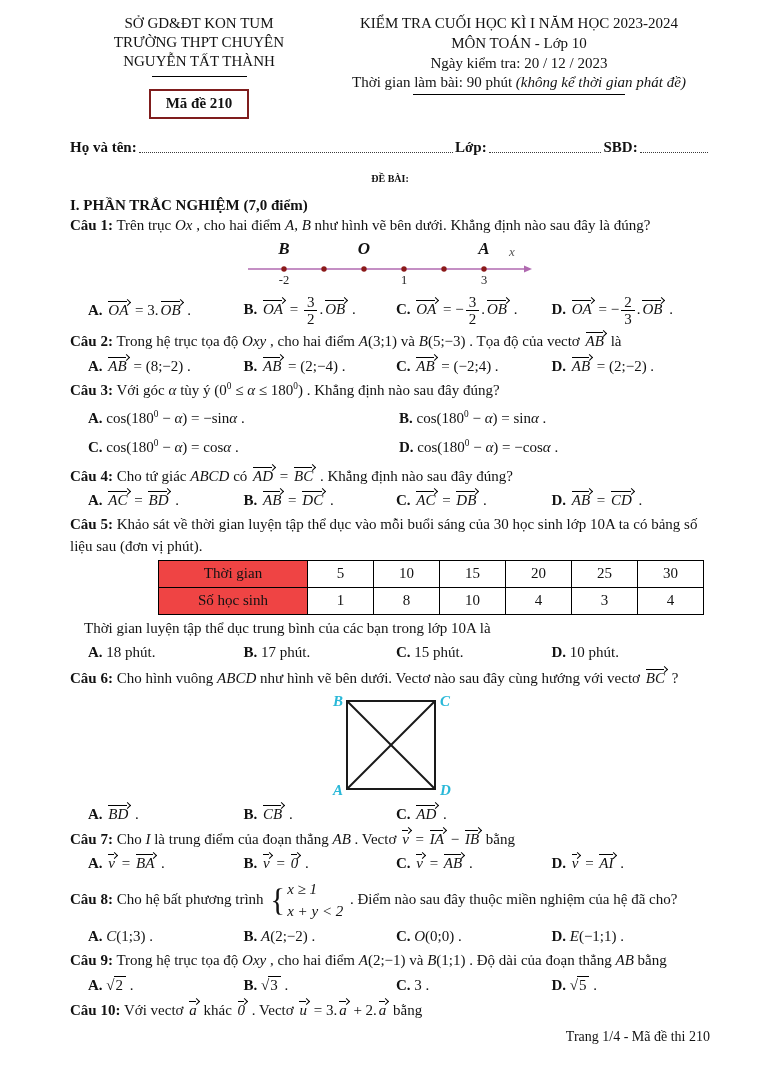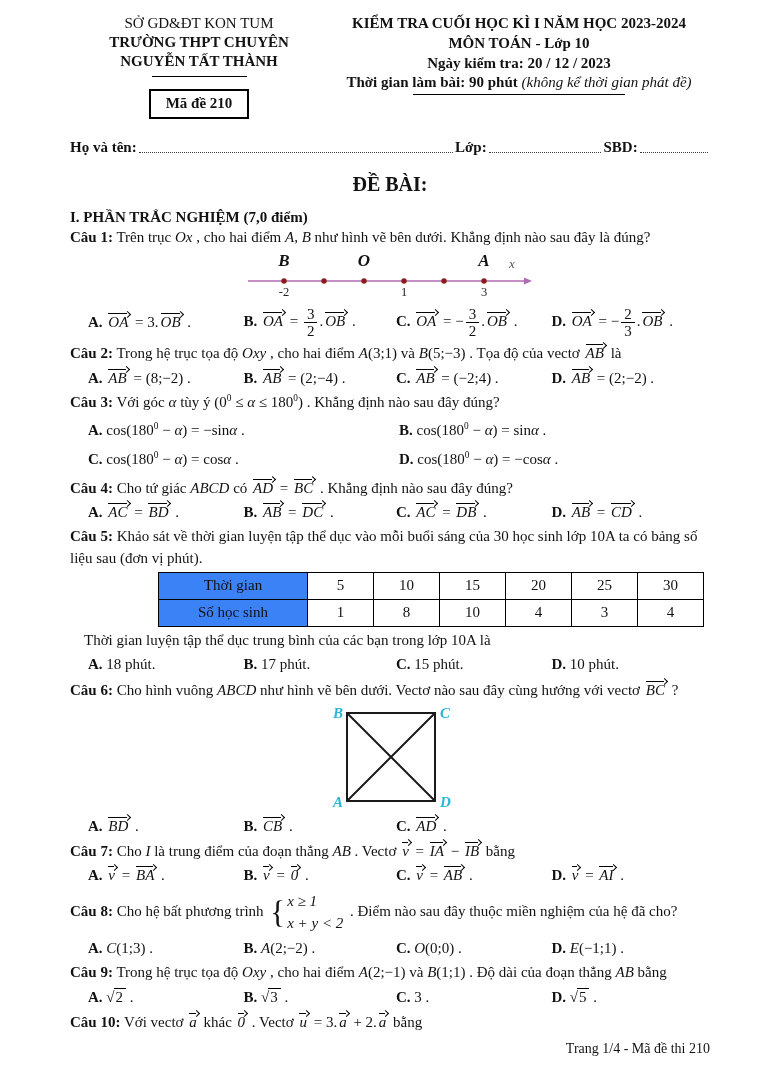--- a/index.html
+++ b/index.html
@@ -1,48 +1,48 @@
 <!DOCTYPE html>
 <html><head>
 <meta charset="utf-8">
 <style>
   html,body { margin:0; padding:0; }
   body {
     width:768px; height:1086px; background:#ffffff; overflow:hidden;
     font-family:"Liberation Serif", serif; font-size:15px; color:#121212;
   }
   .page { box-sizing:border-box; width:768px; height:828px; padding:14px 58px 0 70px; }
-  .b { font-weight:bold; }
+  .b { font-weight:normal; }
   
   .header { display:flex; }
   .h-left { width:258px; text-align:center; line-height:1.28; }
   .h-right { flex:1; text-align:center; line-height:1.32; }
   .hr-short { width:95px; border-top:1.5px solid #000; margin:4px auto 12px; }
   .hr-mid { width:212px; border-top:1px solid #000; margin:1px auto 0; }
-  .code-box { display:inline-block; border:2px solid #000000; padding:3px 15px 4px; font-weight:bold; }
+  .code-box { display:inline-block; border:2px solid #7f1d1d; padding:3px 15px 4px; font-weight:bold; }
   
   .student-row { display:flex; align-items:flex-end; margin:20px 0 0; font-weight:bold; }
   .dots { border-bottom:1.6px dotted #3a3a3a; margin:0 2px 3px; }
   .d-name { flex:4.6; } .d-class { flex:1.65; } .d-sbd { flex:1; }
   .student-row .lbl { white-space:nowrap;font-family:Liberation Serif, serif; }
   
-  .doc-title { text-align:center; font-weight:bold; margin:17px 0 13px; font-size:20px; }
+  .doc-title { text-align:center; font-weight:bold; margin:17px 0 13px; font-size:10px; }
   .section-h { font-weight:bold; margin:3px 0 1px; }
   
   .qline { margin:1.5px 0; line-height:1.42; }
   .qlabel { font-weight:bold; }
   .opts { display:grid; grid-template-columns:25% 24.5% 25% 25.5%; padding-left:18px; margin:2px 0 3px; align-items:center; }
   .opts.c2 { grid-template-columns:50% 50%; row-gap:7px; margin:5px 0 6px; }
   .opt { white-space:nowrap; line-height:1.5; }
   .fig-center { text-align:center; line-height:0; margin:1px 0; }
   .indent { padding-left:14px; }
   
   .q5-table { border-collapse:collapse; margin:3px 0 3px 88px; }
   .q5-table td { border:1.3px solid #000; text-align:center; height:26px; padding:0 4px; font-size:15px; }
-  .q5-table td.hd { background:#3b82f6; width:140px; }
+  .q5-table td.hd { background:#ef4444; width:140px; }
   .q5-table td.val { width:57px; }
   
   .vec { position:relative; display:inline-block; font-style:italic; padding:4px 2px 0 1px; margin:0 1px; line-height:1.05; }
   .vec-arrow { position:absolute; left:1px; right:1px; top:-1px; height:6px; }
   .vec-arrow::before { content:""; position:absolute; left:0; right:2px; top:3px; border-top:1.2px solid #000; }
   .vec-arrow::after { content:""; position:absolute; right:-1px; top:1.4px; width:4px; height:4px;
       border-top:1.2px solid #000; border-right:1.2px solid #000; transform:rotate(45deg); }
   .frac { display:inline-block; vertical-align:-0.68em; text-align:center; line-height:1.08; margin:0 2px; }
   .frac .fr-n { display:block; padding:0 3px; }
   .frac .fr-d { display:block; border-top:1.2px solid #000; padding:0 3px; }

